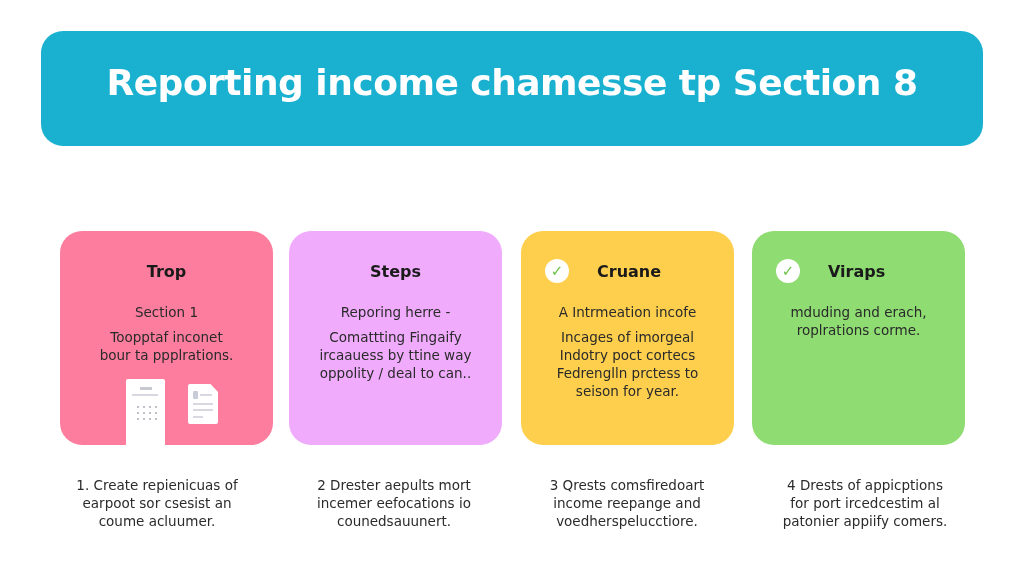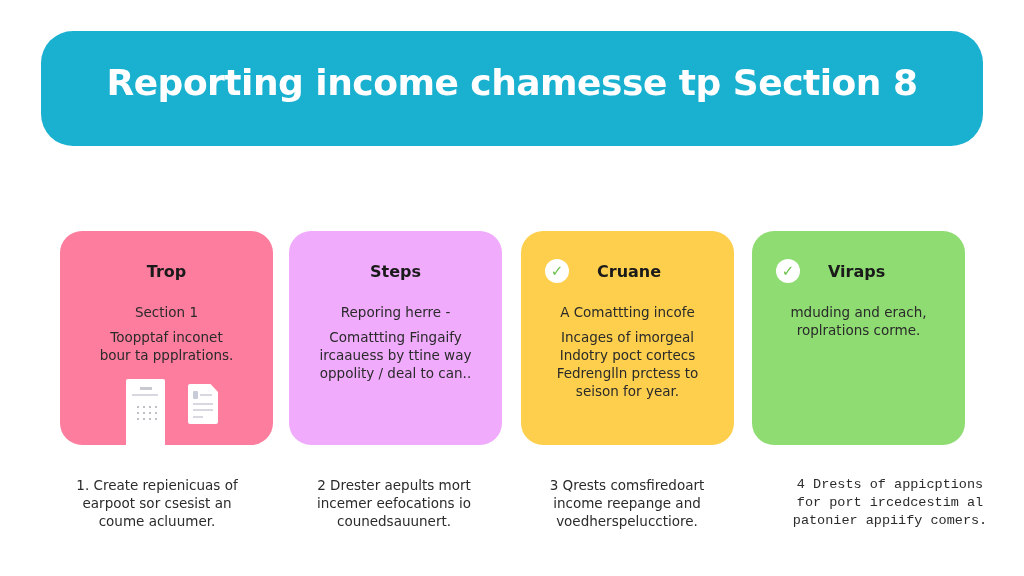--- a/index.html
+++ b/index.html
@@ -1,21 +1,21 @@
 <!DOCTYPE html>
 <html><head>
   <meta charset="utf-8">
   <style>
     * { box-sizing: border-box; margin: 0; padding: 0; }
     html, body { width: 1024px; height: 576px; background: #ffffff; overflow: hidden; }
     body { position: relative; font-family: "DejaVu Sans", "Liberation Sans", sans-serif; color: #1e1e1e; }
 
     .banner {
       position: absolute; left: 41px; top: 31px; width: 942px; height: 115px;
-      background: #1ab0d0; border-radius: 32px;
+      background: #1ab0d0; border-radius: 22px;
       display: flex; align-items: center; justify-content: center;
     }
     .banner h1 {
       color: #ffffff; font-size: 36px; font-weight: bold; letter-spacing: -0.5px;
       margin-top: -12px;
     }
 
     .card {
       position: absolute; top: 231px; width: 213px; height: 214px;
       border-radius: 22px; overflow: hidden;
@@ -71,21 +71,21 @@
       border-left: 20px solid #8a8f98;
     }
 
     .step {
       position: absolute; top: 476px; width: 240px;
       text-align: center; font-size: 13.5px; line-height: 18px; color: #2b2b2b;
     }
     .step.s1 { left: 37px; }
     .step.s2 { left: 274px; }
     .step.s3 { left: 507px; }
-    .step.s4 { left: 770px; font-family: Liberation Mono, monospace; }
+    .step.s4 { left: 745px; }
   </style>
 </head>
 <body>
 
 <div class="banner">
   <h1>Reporting income chamesse tp Section 8</h1>
 </div>
 
 <div class="card pink">
   <div class="card-head">
@@ -125,21 +125,21 @@
     <div class="sub">oppolity / deal to can..</div>
   </div>
 </div>
 
 <div class="card yellow">
   <div class="card-head left">
     <span class="check">✓</span>
     <span class="card-title">Cruane</span>
   </div>
   <div class="card-body">
-    <div class="lead">A Comattting incofe</div>
+    <div class="lead">A Intrmeation incofe</div>
     <div class="sub">Incages of imorgeal</div>
     <div class="sub">Indotry poct cortecs</div>
     <div class="sub">Fedrenglln prctess to</div>
     <div class="sub">seison for year.</div>
   </div>
 </div>
 
 <div class="card green">
   <div class="card-head left">
     <span class="check">✓</span>

